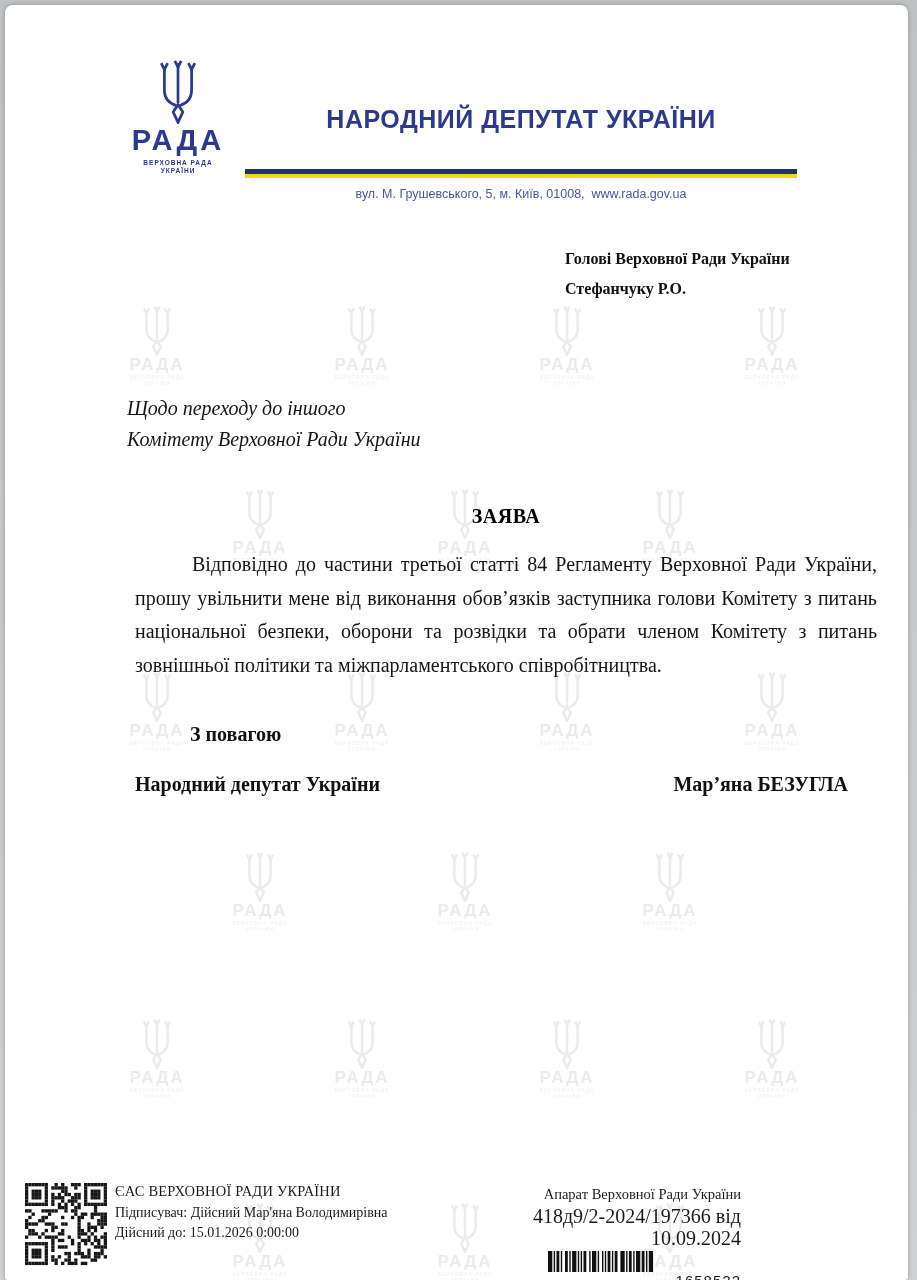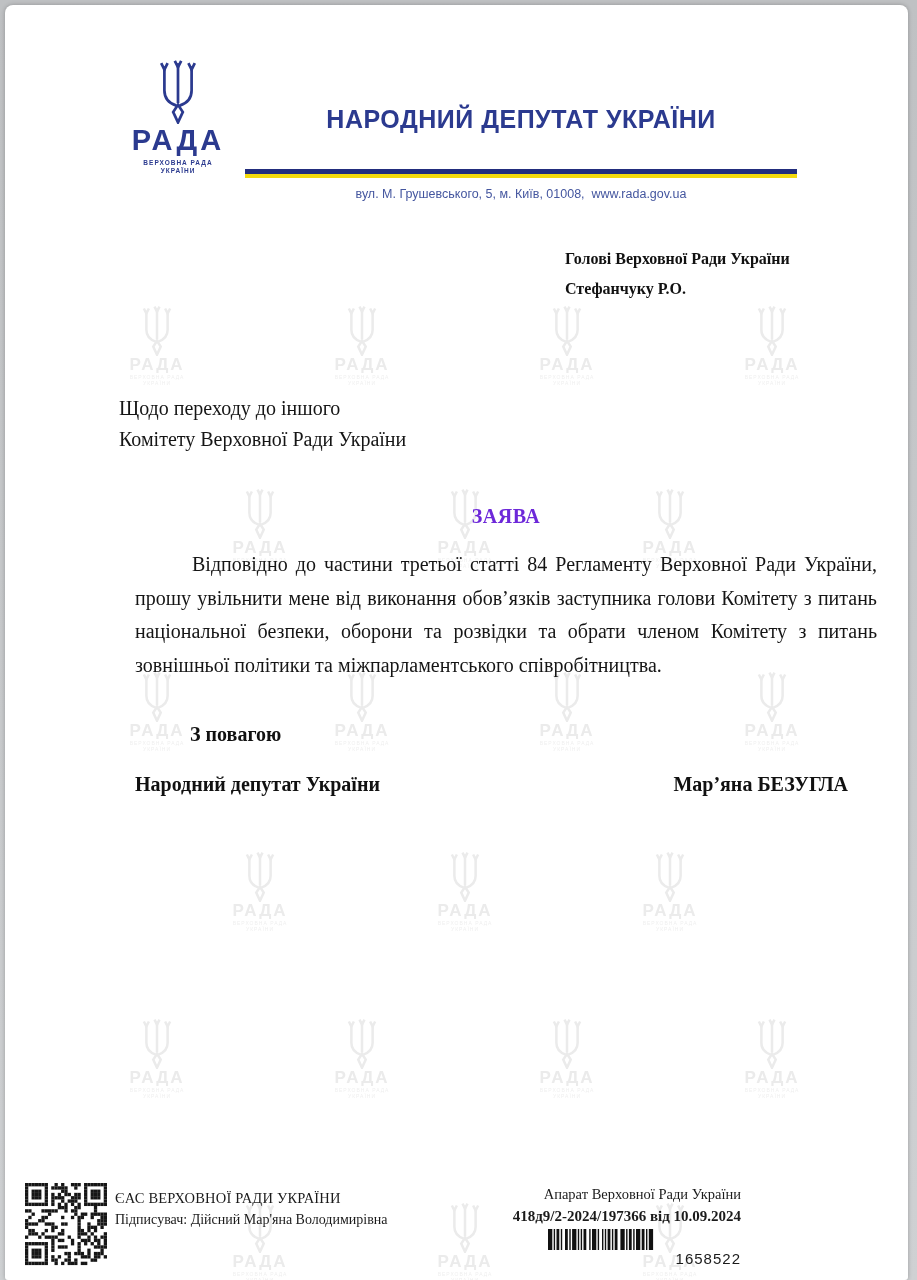--- a/index.html
+++ b/index.html
@@ -37,39 +37,39 @@
   .divider { position:absolute; left:245px; top:169px; width:552px; }
   .divider .blue { height:5px; background:#222d7d; }
   .divider .yellow { height:4px; background:#f3d90c; }
   .hdr-address {
     position:absolute; left:245px; top:187px; width:552px; text-align:center;
     font-family:"Liberation Sans","DejaVu Sans",sans-serif;
     font-size:12.5px; color:#44569f; white-space:pre;
   }
   
   .addressee { position:absolute; left:565px; top:244px; font-size:16px; font-weight:bold; line-height:30px; color:#111; }
-  .subject   { position:absolute; left:119px; top:393px; font-size:20px; line-height:31px; color:#151515; }
-  .zayava    { position:absolute; left:135px; top:505px; width:742px; text-align:center; font-size:20px; font-weight:bold; letter-spacing:.5px; color:#6d28d9; }
+  .subject   { position:absolute; left:127px; top:393px; font-size:20px; font-style:italic; line-height:31px; color:#151515; }
+  .zayava    { position:absolute; left:135px; top:505px; width:742px; text-align:center; font-size:20px; font-weight:bold; letter-spacing:.5px; color:#000000; }
   .body-par  {
     position:absolute; left:135px; top:548px; width:742px;
     font-size:20px; line-height:33.5px; text-align:justify; text-indent:57px; color:#151515;
   }
   .salutation { position:absolute; left:190px; top:723px; font-size:20px; font-weight:bold; color:#111; }
   .sig-row { position:absolute; left:135px; top:773px; width:713px; display:flex; justify-content:space-between; }
   .sig-row span { font-size:20px; font-weight:bold; color:#111; }
   
   .qr { position:absolute; left:25px; top:1182px; width:82px; height:84px; }
-  .stamp-left { position:absolute; left:115px; top:1181px; color:#1b1b1b;margin-top:7px; }
+  .stamp-left { position:absolute; left:115px; top:1181px; color:#1b1b1b; }
   .stamp-left .l1 { font-size:14.5px; line-height:21px; letter-spacing:.2px; }
   .stamp-left .l2 { font-size:14px;   line-height:21px; }
   .stamp-left .l3 { font-size:11.5px; line-height:20px; }
   .stamp-left .l4 { font-size:14px;   line-height:20px; }
   .stamp-right { position:absolute; left:461px; top:1183px; width:280px; text-align:right; color:#1b1b1b; }
   .stamp-right .r1 { font-size:14.5px; line-height:22px; }
-  .stamp-right .r2 { font-size:15px; line-height:22px;font-weight:bold; }
+  .stamp-right .r2 { font-size:20px; line-height:22px; }
   .barcode { margin:2px auto 0; height:21px; }
   .stamp-right .r3 { font-family:"Liberation Sans","DejaVu Sans",sans-serif; font-size:15px; line-height:17px; letter-spacing:1px; }
 </style>
 </head>
 <body>
 
 <div class="frame"></div>
 <div class="page"></div>
 
 <div id="watermark-layer">
@@ -752,20 +752,21 @@
         <rect x="42.64" y="78.72" width="3.28" height="3.36" fill="#161616"></rect>
         <rect x="45.919999999999995" y="78.72" width="3.28" height="3.36" fill="#161616"></rect>
         <rect x="49.199999999999996" y="78.72" width="3.28" height="3.36" fill="#161616"></rect>
         <rect x="55.76" y="78.72" width="3.28" height="3.36" fill="#161616"></rect>
         <rect x="59.04" y="78.72" width="3.28" height="3.36" fill="#161616"></rect>
       </svg></div>
 
   <div class="stamp-left">
     <div class="l1">ЄАС ВЕРХОВНОЇ РАДИ УКРАЇНИ</div>
     <div class="l2">Підписувач: Дійсний Мар'яна Володимирівна</div>
+    <div class="l4">Дійсний до: 15.01.2026 0:00:00</div>
   </div>
 
   <div class="stamp-right">
     <div class="r1">Апарат Верховної Ради України</div>
     <div class="r2">418д9/2-2024/197366 від 10.09.2024</div>
     <div class="barcode" style="width: 105.1px;"><svg width="105.1" height="21" xmlns="http://www.w3.org/2000/svg">
           <rect x="0.0" y="0" width="4.3" height="21" fill="#111"></rect>
           <rect x="5.7" y="0" width="1.4" height="21" fill="#111"></rect>
           <rect x="8.5" y="0" width="2.8" height="21" fill="#111"></rect>
           <rect x="12.8" y="0" width="1.4" height="21" fill="#111"></rect>

